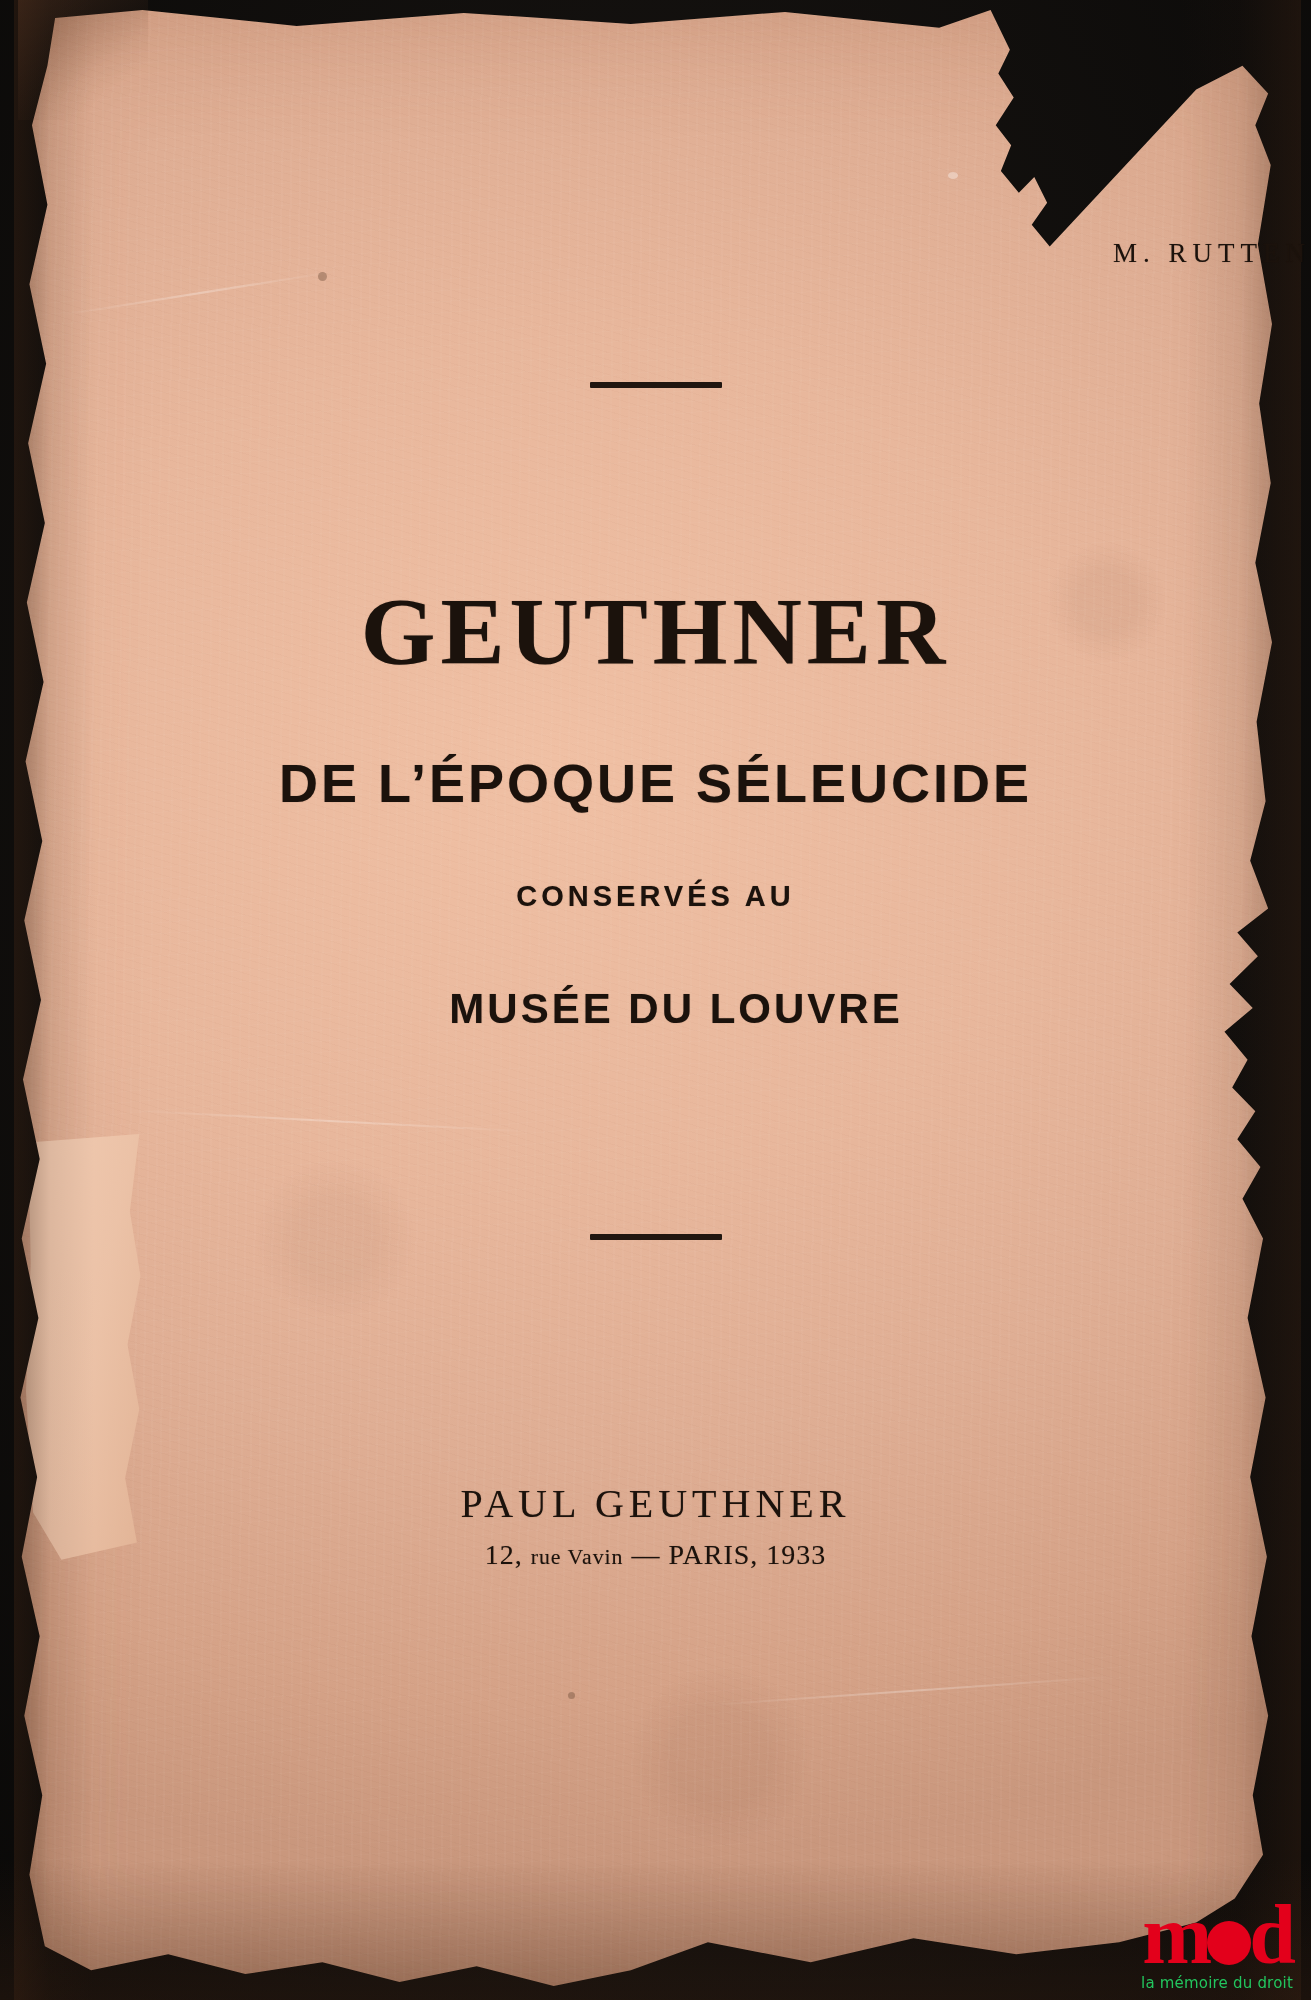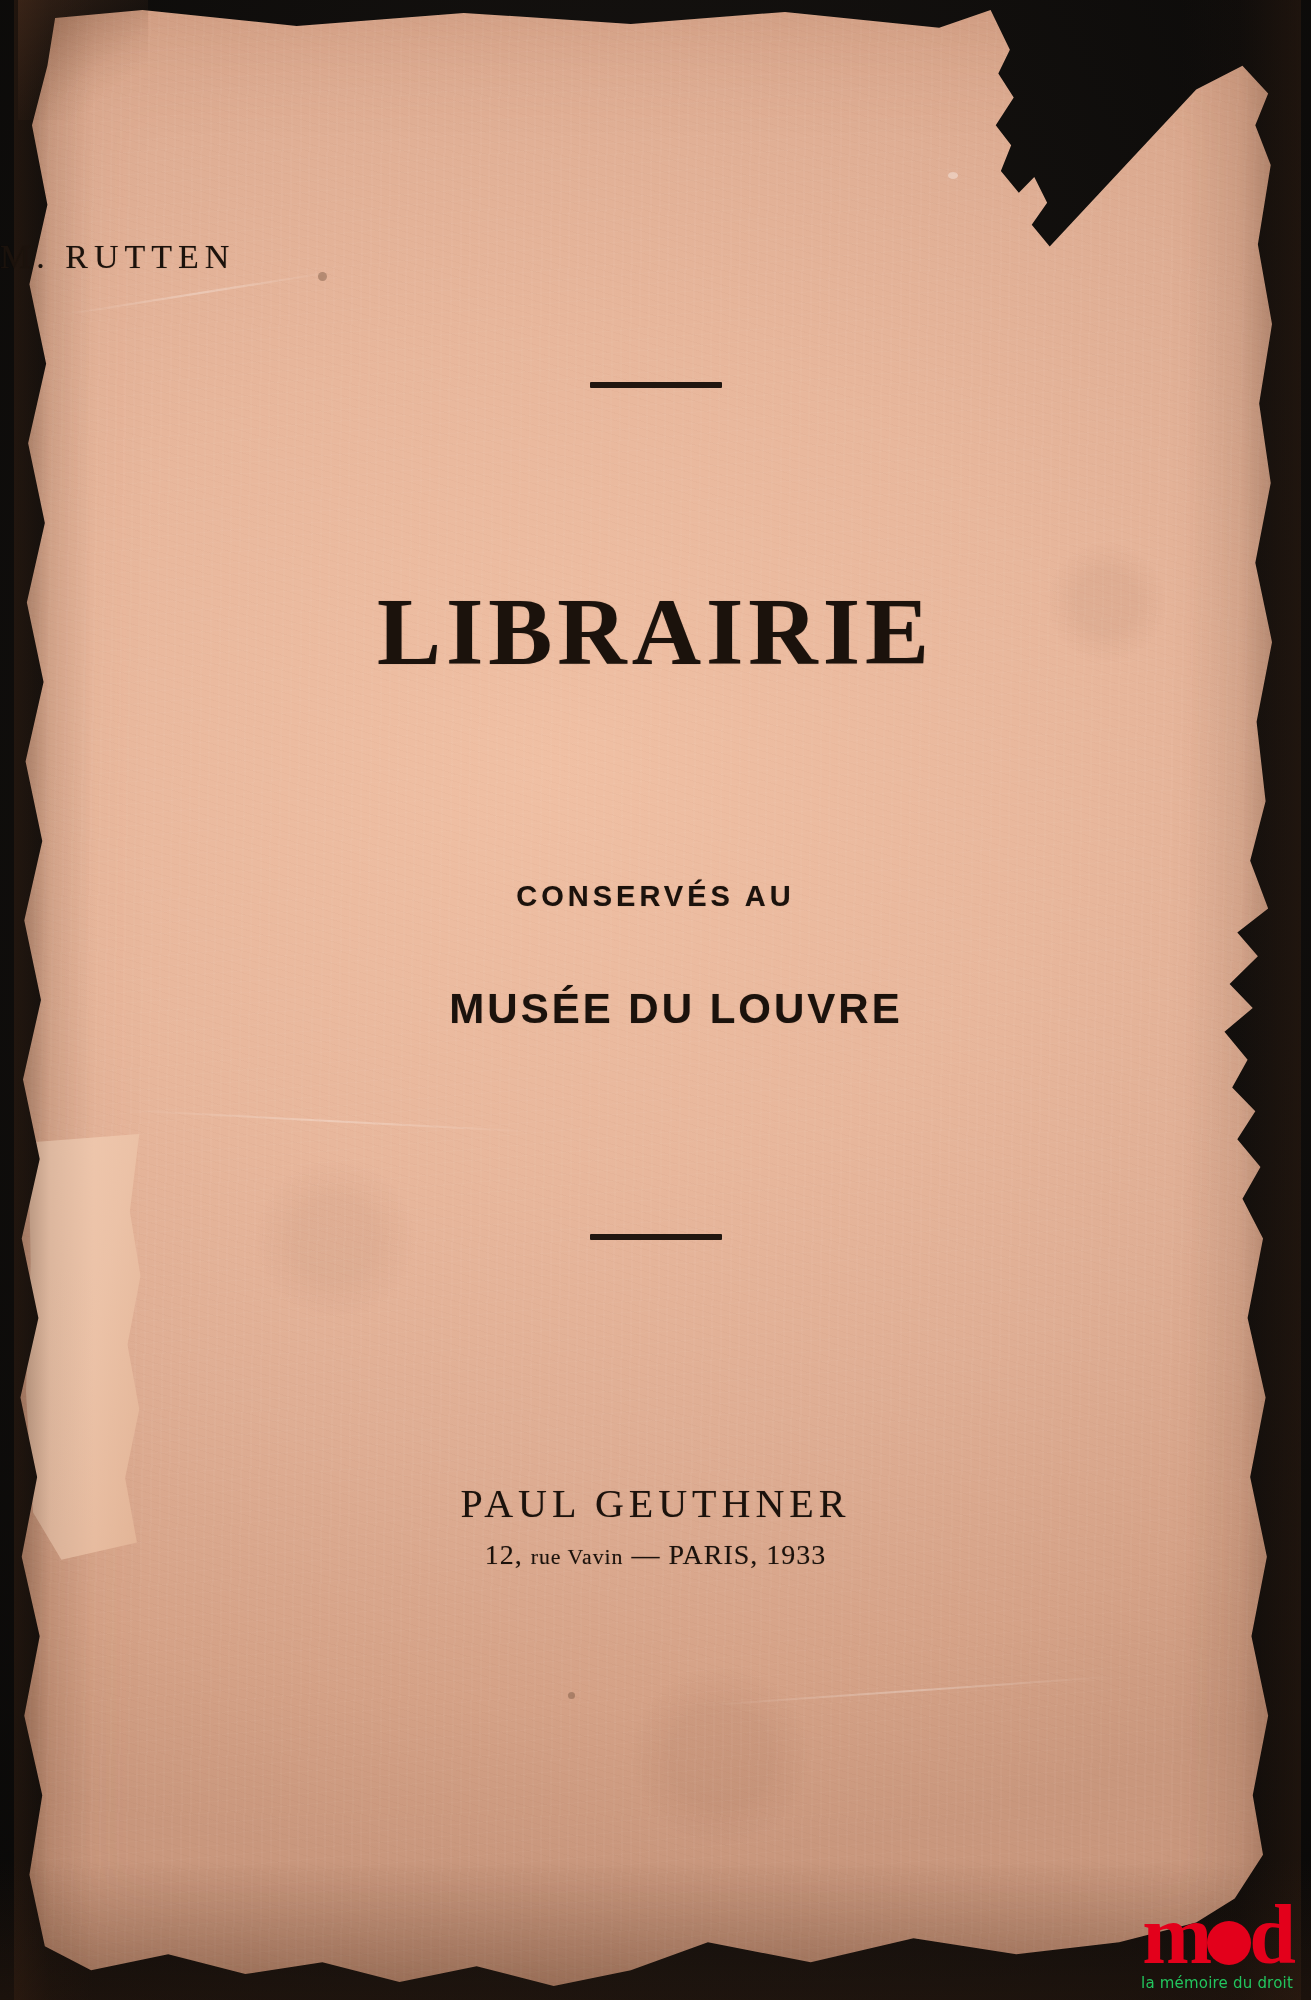--- a/index.html
+++ b/index.html
@@ -146,23 +146,23 @@
   }
   .ink {
     color: #1b120c;
     text-shadow: 0 0 1px rgba(40,25,15,0.35);
   }
 
   .author {
     position: absolute;
     top: 238px;
     left: 0; right: 0;
-    text-align: left;
-    font-family: "Liberation Serif", serif;
-    font-size: 34px;
+    text-align: right;
+    font-family: "Liberation Serif", serif;
+    font-size: 27px;
     letter-spacing: 6px;
     font-weight: 400;
   }
 
   .rule {
     position: absolute;
     left: 50%;
     transform: translateX(-50%);
     width: 132px;
     height: 6px;
@@ -309,22 +309,23 @@
   <div class="spot" style="left:948px; top:172px; width:10px; height:7px; background:rgba(255,255,255,0.35);"></div>
   <div class="spot" style="left:318px; top:272px; width:9px; height:9px; background:rgba(90,60,40,0.35);"></div>
   <div class="spot" style="left:568px; top:1692px; width:7px; height:7px; background:rgba(90,60,40,0.35);"></div>
 
   <div class="content">
 
     <div class="author ink">M.  RUTTEN</div>
 
     <div class="rule top"></div>
 
-    <div class="title-main ink">LIBRAIRIE</div>
-
+    <div class="title-main ink">GEUTHNER</div>
+
+    <div class="title-sub1 ink">DE  L’ÉPOQUE  SÉLEUCIDE</div>
 
     <div class="title-sub2 ink">CONSERVÉS  AU</div>
 
     <div class="title-sub3 ink">MUSÉE  DU  LOUVRE</div>
 
     <div class="rule bottom"></div>
 
     <div class="imprint ink">
       <div class="imprint-line2">PAUL  GEUTHNER</div>
       <div class="imprint-line3">

